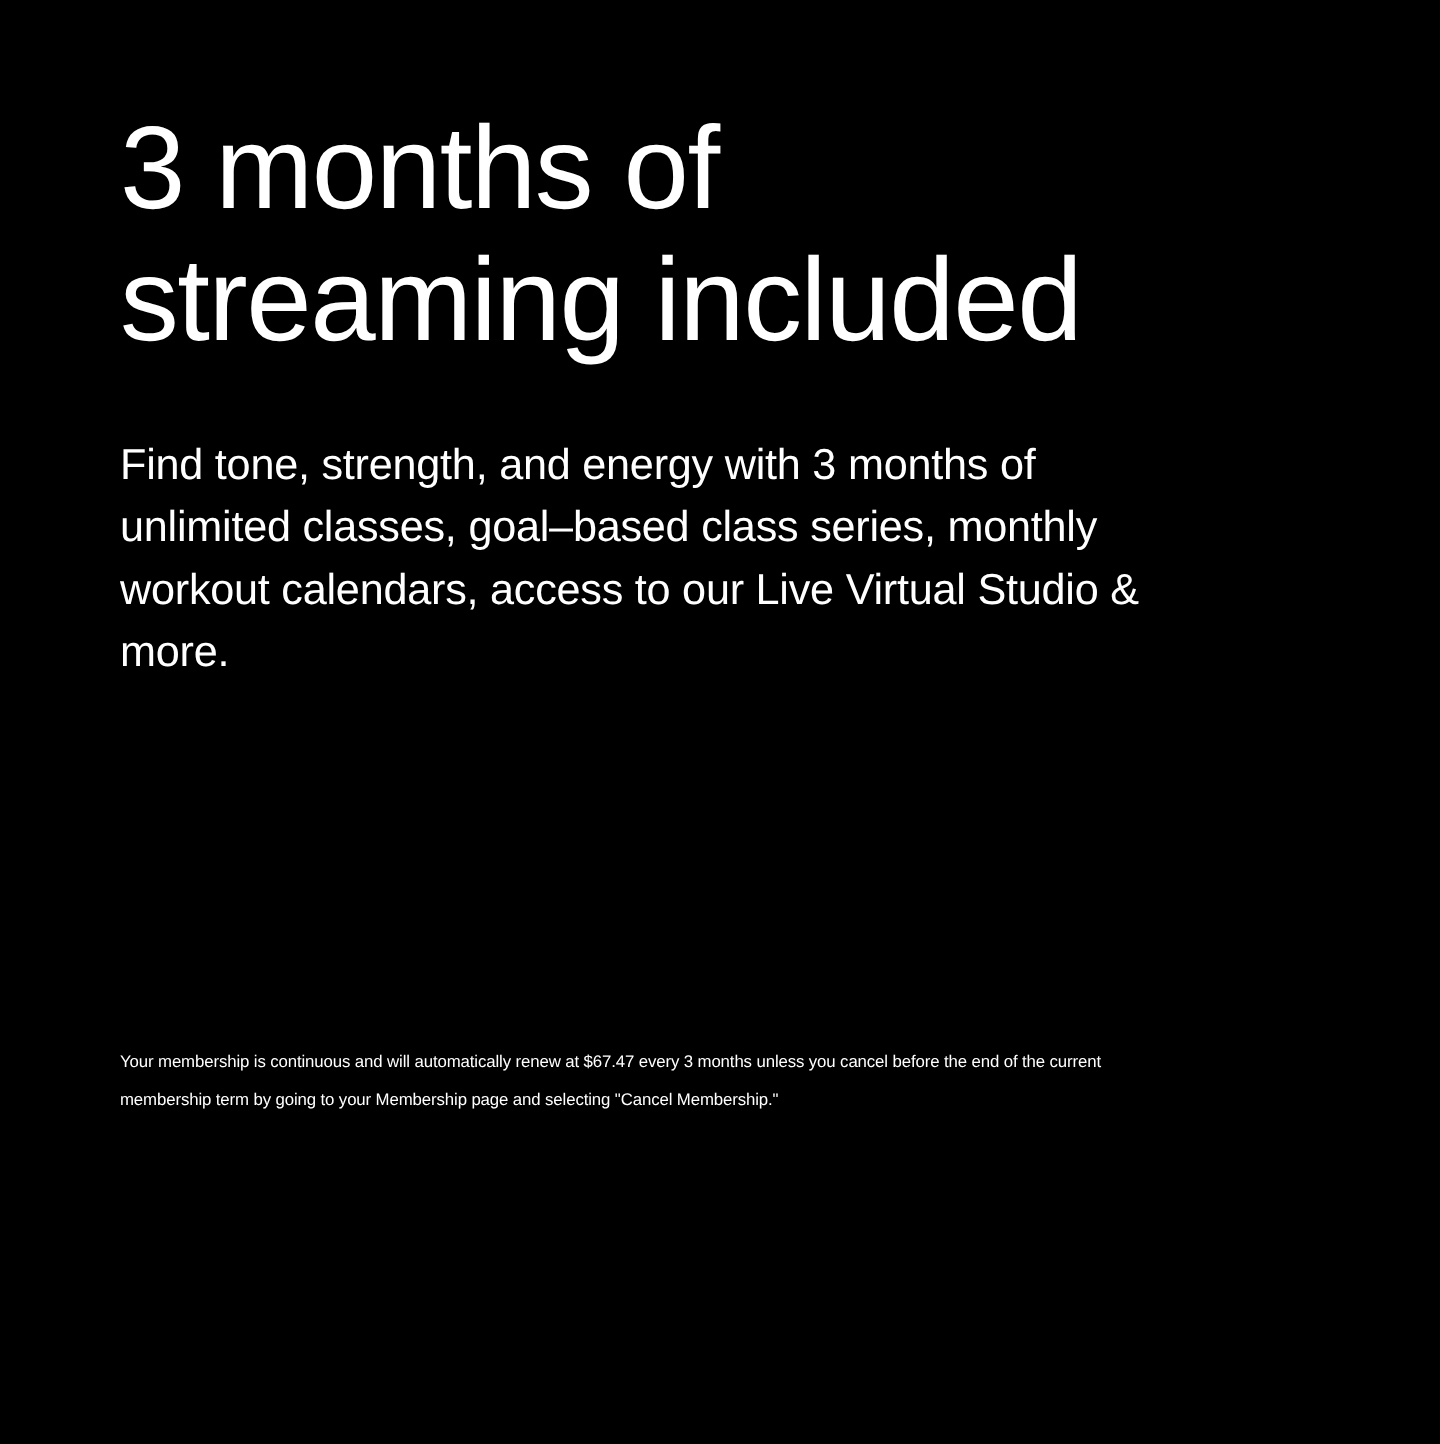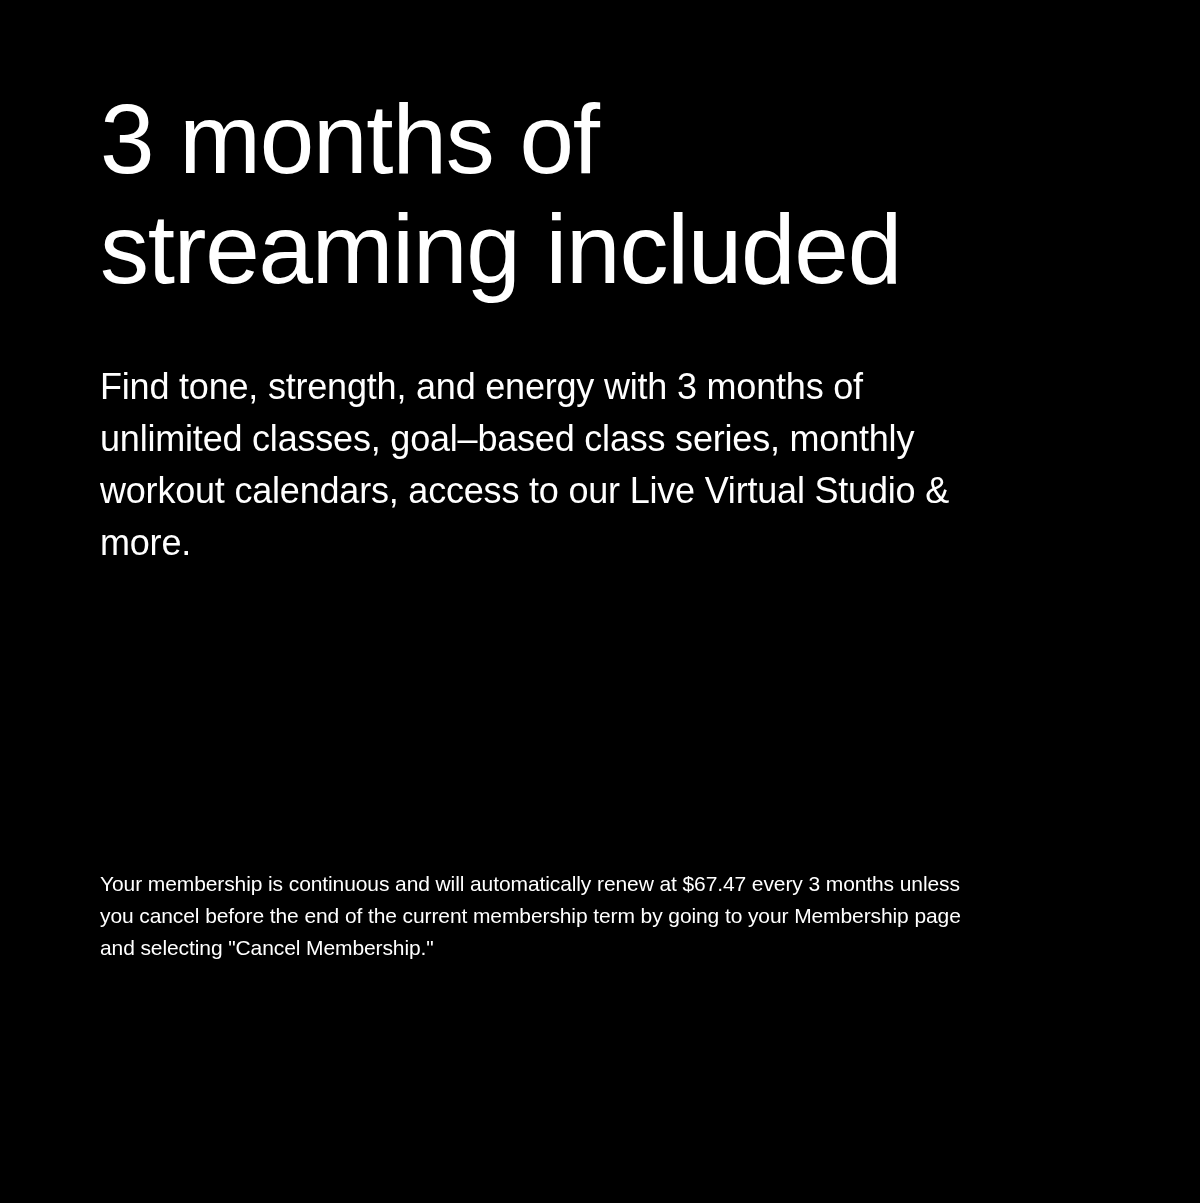--- a/index.html
+++ b/index.html
@@ -59,21 +59,21 @@
     background: #000000;
   }
 
   .disclaimer {
     position: absolute;
     left: 100px;
     top: 868px;
     width: 890px;
     margin: 0;
     color: #ffffff;
-    font-size: 21px;
+    font-size: 14px;
     font-weight: 300;
     line-height: 32px;
     letter-spacing: -0.1px;
   }
 </style>
 </head>
 <body>
 
 <div class="promo-panel">
 

